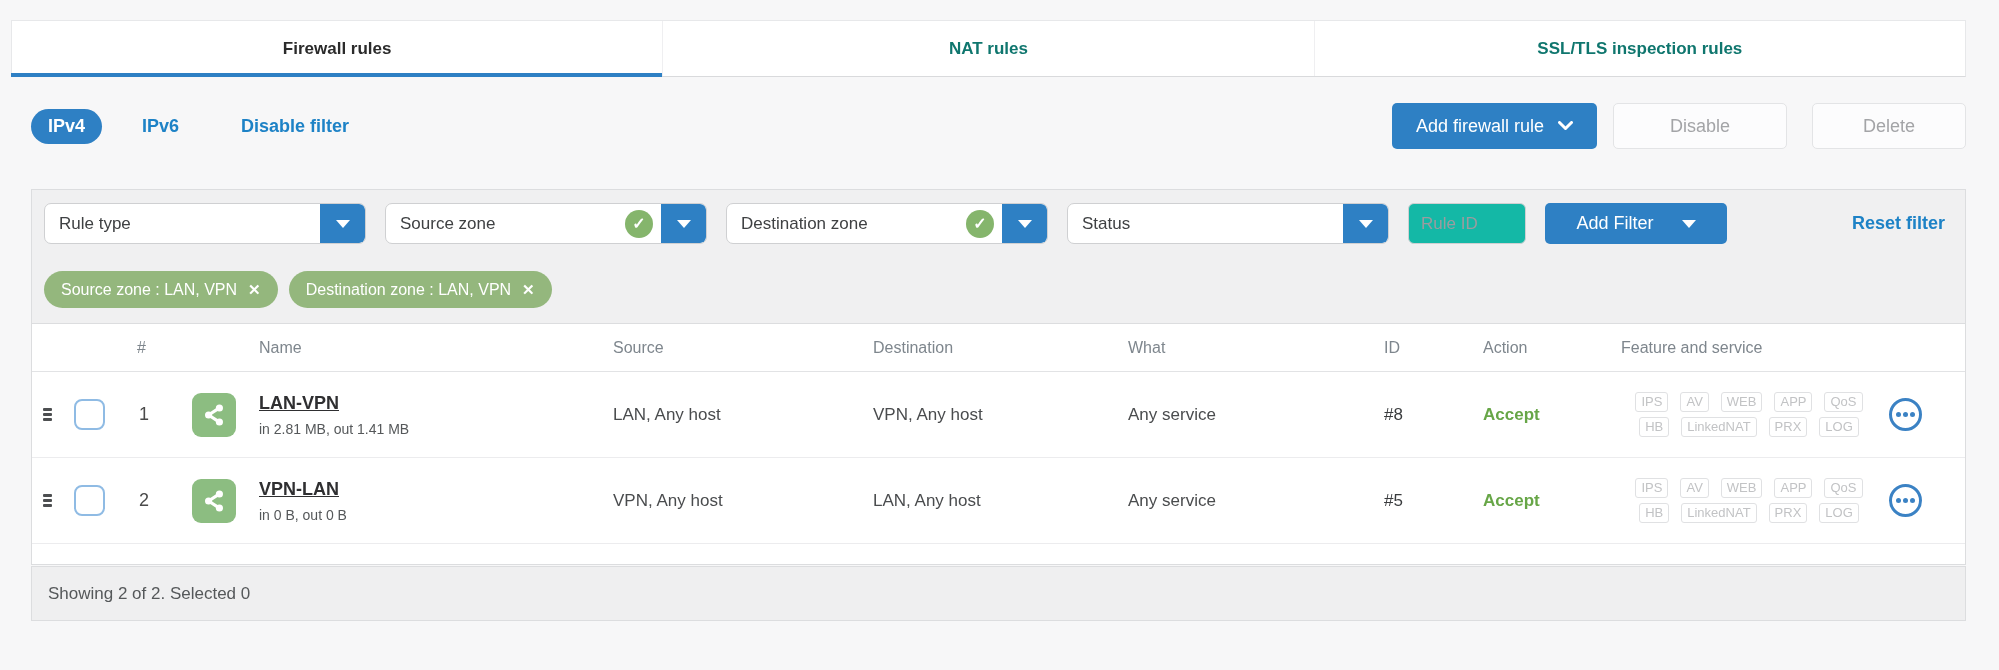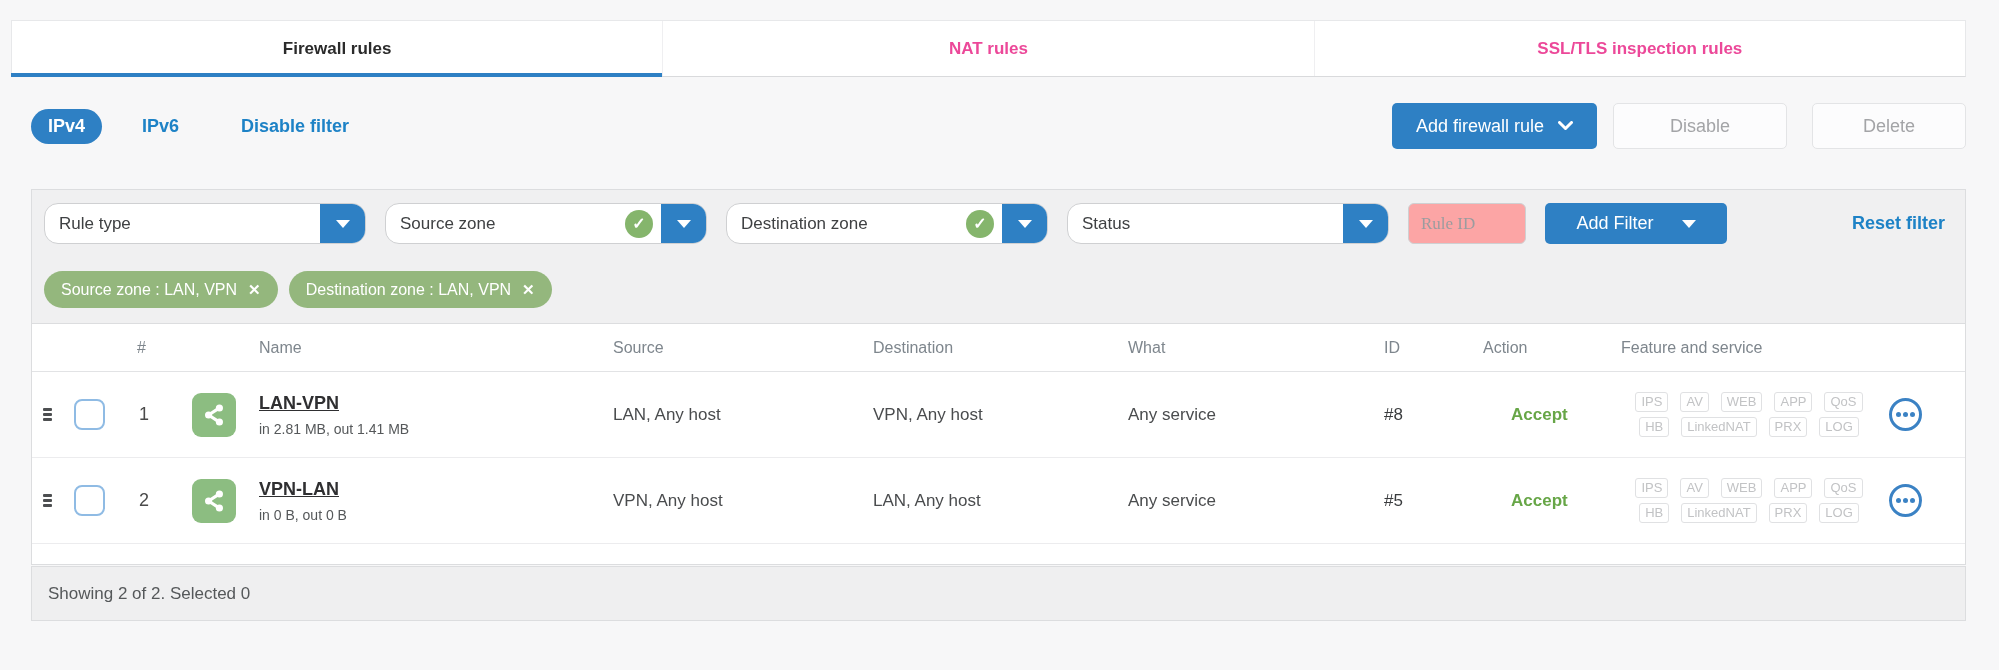--- a/index.html
+++ b/index.html
@@ -16,21 +16,21 @@
     margin:20px 33px 0 11px;
     display:flex;
     background:#ffffff;
     border:1px solid #e7e8ea;
     border-bottom:1px solid #d9dadc;
     height:57px;
   }
   .tab {
     flex:1; position:relative;
     display:flex; align-items:center; justify-content:center;
-    font-size:17px; font-weight:bold; color:#ec4899; cursor:pointer;
+    font-size:17px; font-weight:bold; color:#0f766e; cursor:pointer;
     border-right:1px solid #efeff1;
   }
   .tab:last-child { border-right:none;justify-content:center; }
   .tab.active { color:#2b2b2b; }
   .tab.active::after {
     content:""; position:absolute; left:-1px; right:0; bottom:-1px;
     height:4px; background:#2e80c4;
   }
 
   
@@ -64,41 +64,41 @@
   .filter-panel {
     margin:40px 33px 0 31px;
     background:#f0f0f1;
     border:1px solid #dcdddf;
     border-bottom:none;
     padding:13px 12px 15px;
   }
   .filter-row { display:flex; align-items:center; gap:19px; }
   .dropdown {
     width:322px; height:41px; background:#fff;
-    border:1px solid #cfd0d2; border-radius:14px;
+    border:1px solid #cfd0d2; border-radius:7px;
     display:flex; align-items:center; overflow:hidden; cursor:pointer;
   }
   .dd-label { flex:1; padding-left:14px; font-size:17px; color:#3f4143; }
   .check-badge {
     width:28px; height:28px; border-radius:50%;
     background:#85b56c; color:#fff; font-size:16px; font-weight:bold;
     display:flex; align-items:center; justify-content:center;
     margin-right:8px; flex:0 0 auto;
   }
   .dd-arrow {
     width:45px; align-self:stretch; background:#2e80c4; flex:0 0 auto;
     display:flex; align-items:center; justify-content:center;
     border-radius:0 5px 5px 0; cursor:pointer;
   }
   .tri-down { width:0; height:0; border-left:7px solid transparent;
     border-right:7px solid transparent; border-top:8px solid #fff; }
   .rule-id-input {
     width:118px; height:41px; border:1px solid #cfd0d2; border-radius:6px;
-    font-size:17px; padding:0 12px; color:#3f4143; background:#fca5a5;
-    font-family:Liberation Serif, serif; outline:none;
+    font-size:17px; padding:0 12px; color:#3f4143; background:#14b8a6;
+    font-family:Liberation Sans, sans-serif; outline:none;
   }
   .rule-id-input::placeholder { color:#9b9c9f; }
   .btn-add-filter { height:41px; width:182px; gap:28px; font-size:18px; }
   .reset-link { margin-left:auto; padding-right:8px; }
 
   .chips-row { margin-top:27px; display:flex; gap:11px; }
   .chip {
     background:#94b77d; color:#fff; font-size:16px; height:37px;
     border-radius:19px; display:flex; align-items:center;
     padding:0 17px; gap:11px;
@@ -134,21 +134,21 @@
     width:44px; height:44px; border-radius:9px; background:#8cbd81;
     display:flex; align-items:center; justify-content:center; flex:0 0 auto;
   }
   .name-text a {
     color:#2f2f31; font-size:18px; font-weight:bold;
     text-decoration:underline; cursor:pointer;
   }
   .traffic { font-size:14px; color:#55585a; margin-top:7px; }
   .cell { font-size:17px; color:#4a4c4e; }
   .cell-id { font-size:17px; color:#3a3c3e; }
-  .cell-action { font-size:17px; font-weight:bold; color:#67a647;margin-left:28px; }
+  .cell-action { font-size:17px; font-weight:bold; color:#67a647; }
   .features { display:flex; flex-wrap:wrap; justify-content:center;
     align-content:center; gap:5px 12px; width:256px; }
   .badge {
     font-size:13px; color:#c2c3c5; border:1px solid #e0e1e3;
     border-radius:3px; padding:1px 5px; line-height:16px; white-space:nowrap;
   }
   .more-btn {
     width:33px; height:33px; border-radius:50%; border:3px solid #3b82c4;
     display:flex; align-items:center; justify-content:center; gap:2px;
     cursor:pointer; background:#fff;

